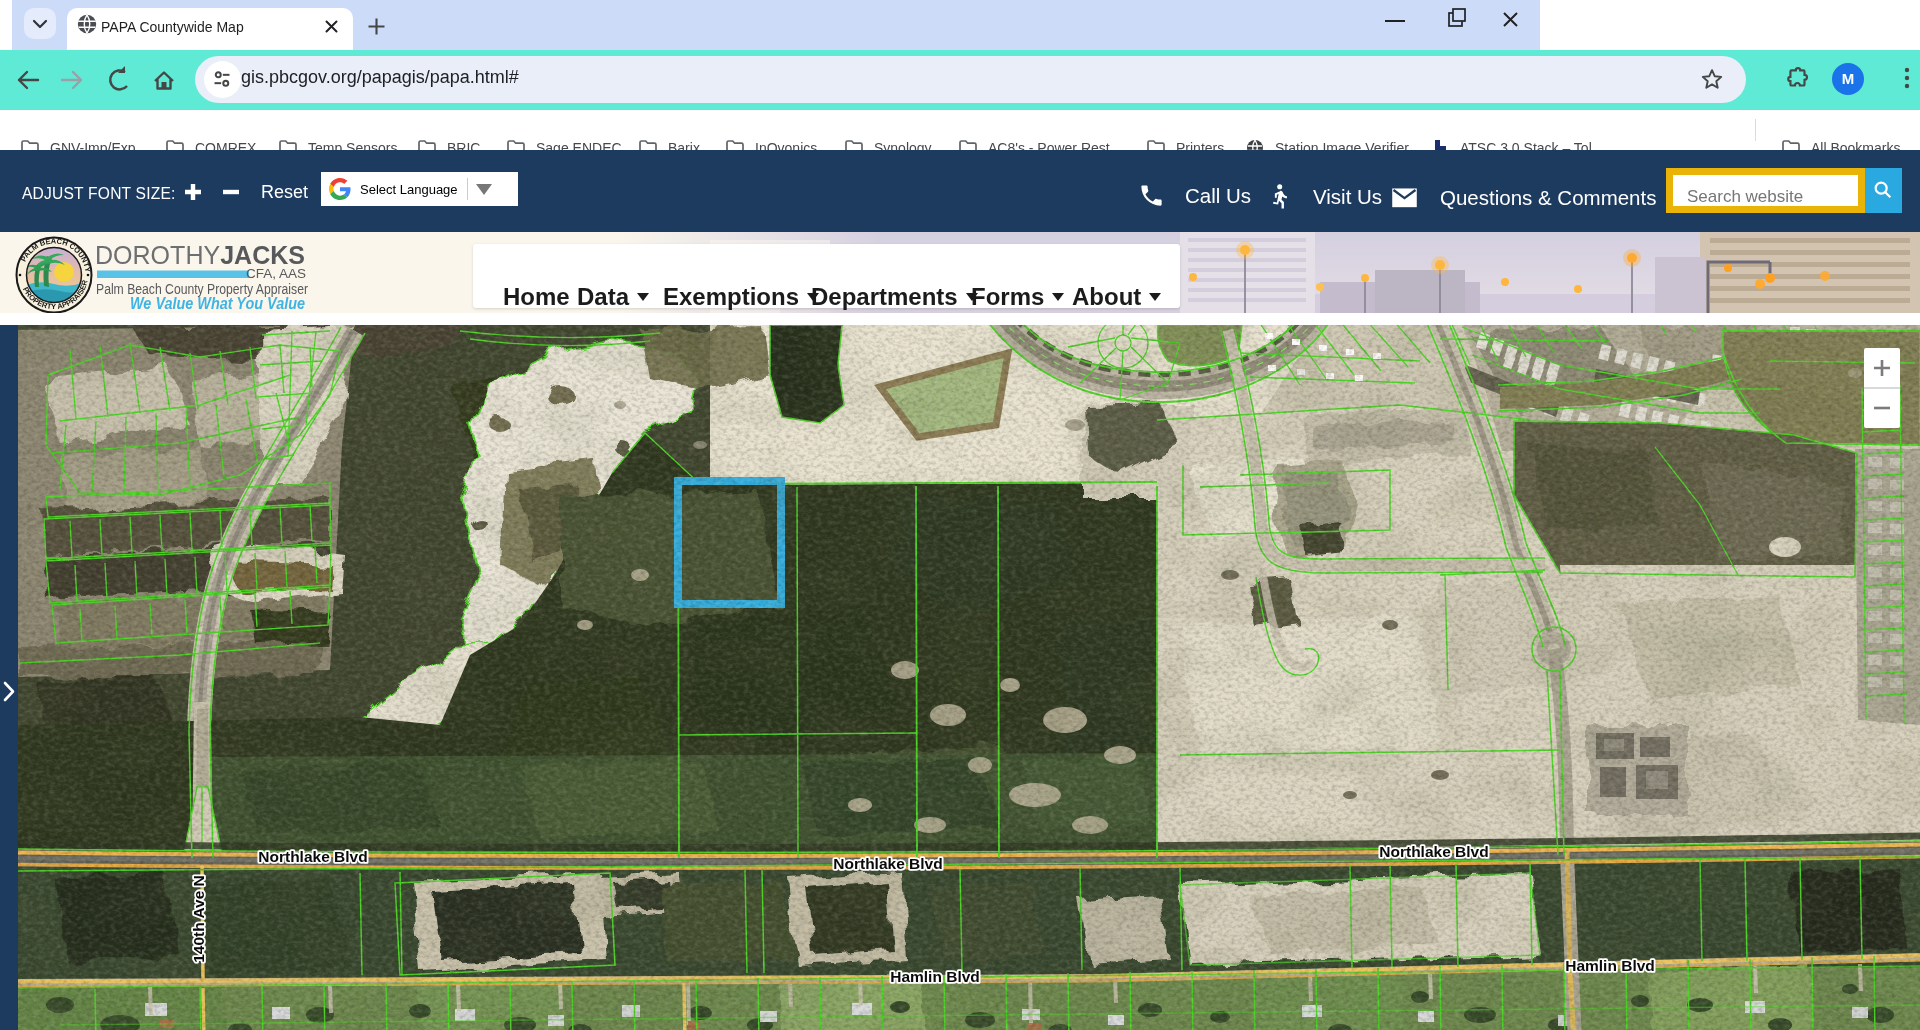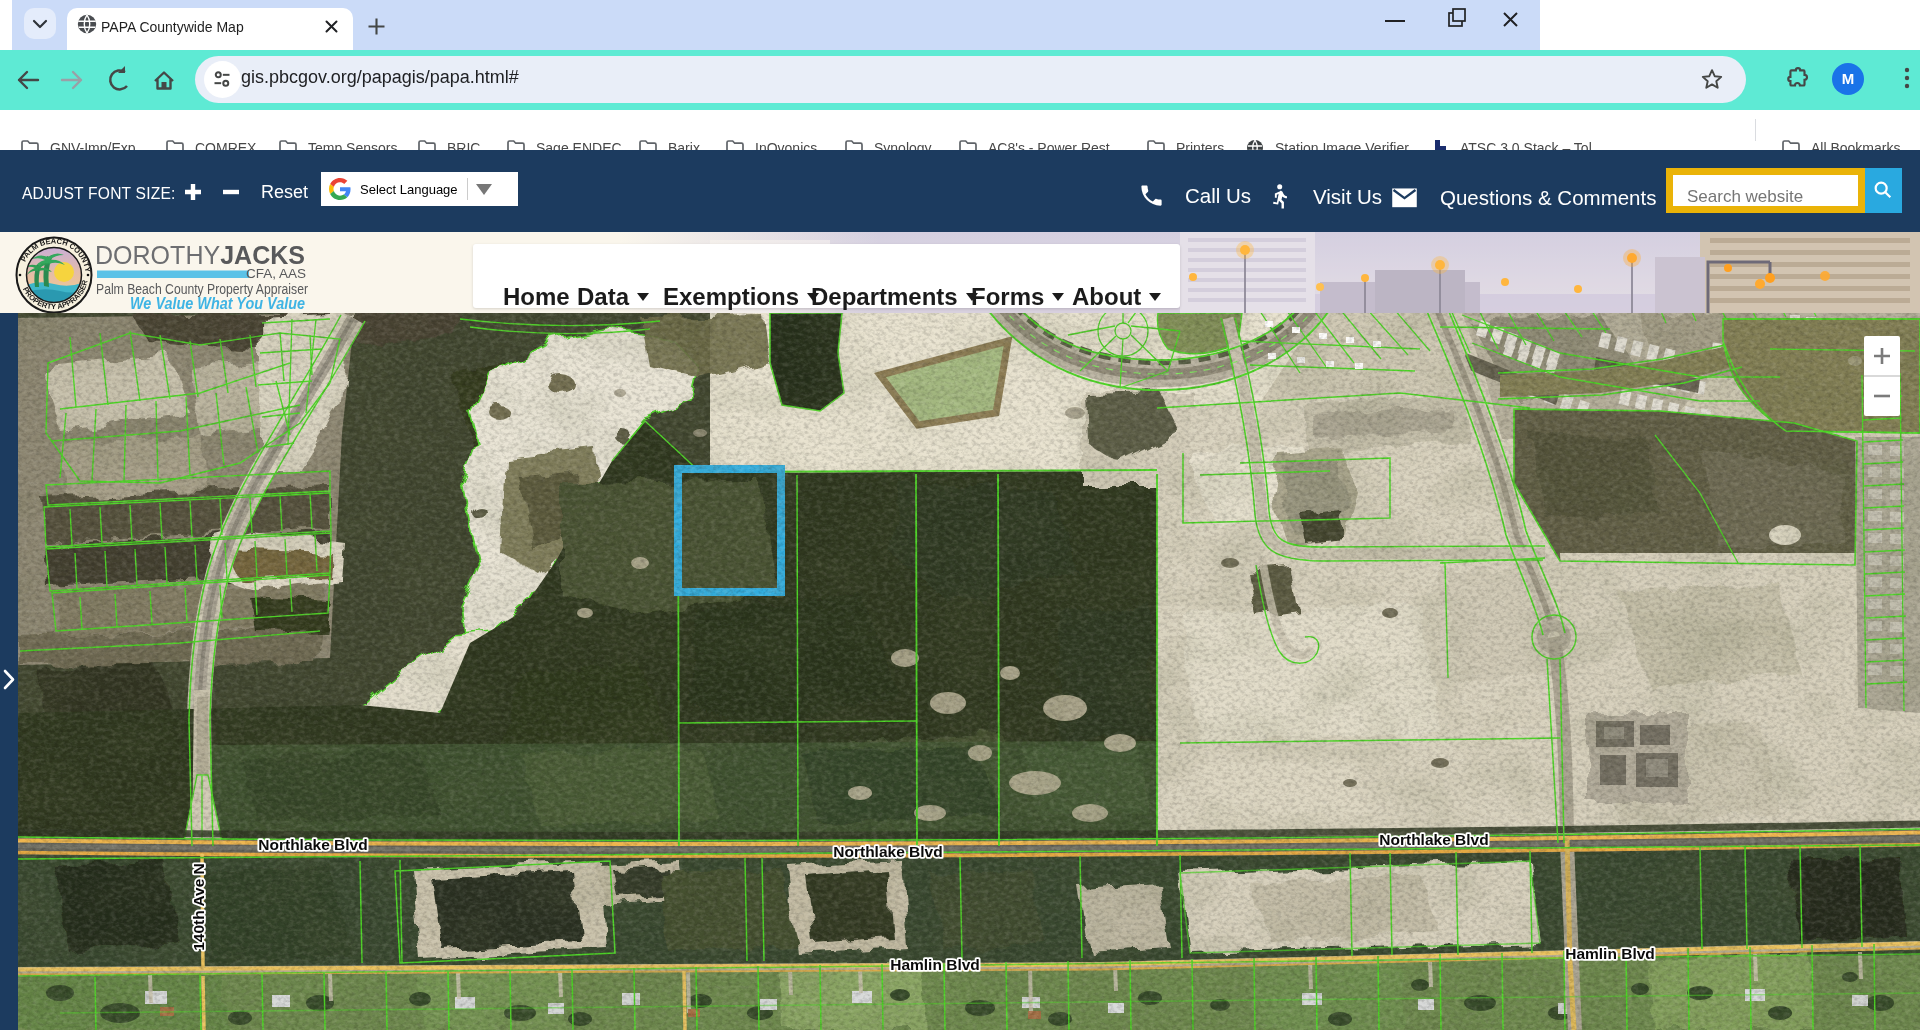--- a/index.html
+++ b/index.html
@@ -40,21 +40,21 @@
   #searchbox .ph { position:absolute; left:14px; top:12px; font-size:17px; color:#757575; }
   #searchbtn { position:absolute; left:1865px; top:18px; width:37px; height:45px; background:#29a9e0; }
   
   #sitehead { position:absolute; left:0; top:232px; width:1920px; height:81px; background:#faf6ec; overflow:hidden; }
   #headphoto { position:absolute; left:620px; top:0; width:1300px; height:81px; }
   #logo { position:absolute; left:0; top:0; width:620px; height:81px; }
   #navbox { position:absolute; left:473px; top:12px; width:707px; height:64px; background:#ffffff; border-radius:3px; display:flex; align-items:center; box-shadow:0 1px 3px rgba(0,0,0,0.15); }
   .navitem { position:absolute; top:19px; font-size:24px; font-weight:700; color:#1b1b1b; display:flex; align-items:center;margin-top:20px; }
   .caret { margin-left:8px; width:0; height:0; border-left:6px solid transparent; border-right:6px solid transparent; border-top:8px solid #1b1b1b; }
   
-  #map { position:absolute; left:0; top:313px; width:1920px; height:576px; background:#15803d; }
+  #map { position:absolute; left:0; top:325px; width:1920px; height:576px; background:#15803d; }
 </style>
 </head>
 <body>
 
 <div id="topstrip">
   <div id="tabsearch">
       <svg width="16" height="16" viewBox="0 0 16 16">
         <path d="M2 5 L8 11 L14 5" stroke="#30343a" stroke-width="2.2" fill="none" stroke-linecap="round" stroke-linejoin="round"></path>
       </svg>
     </div>

